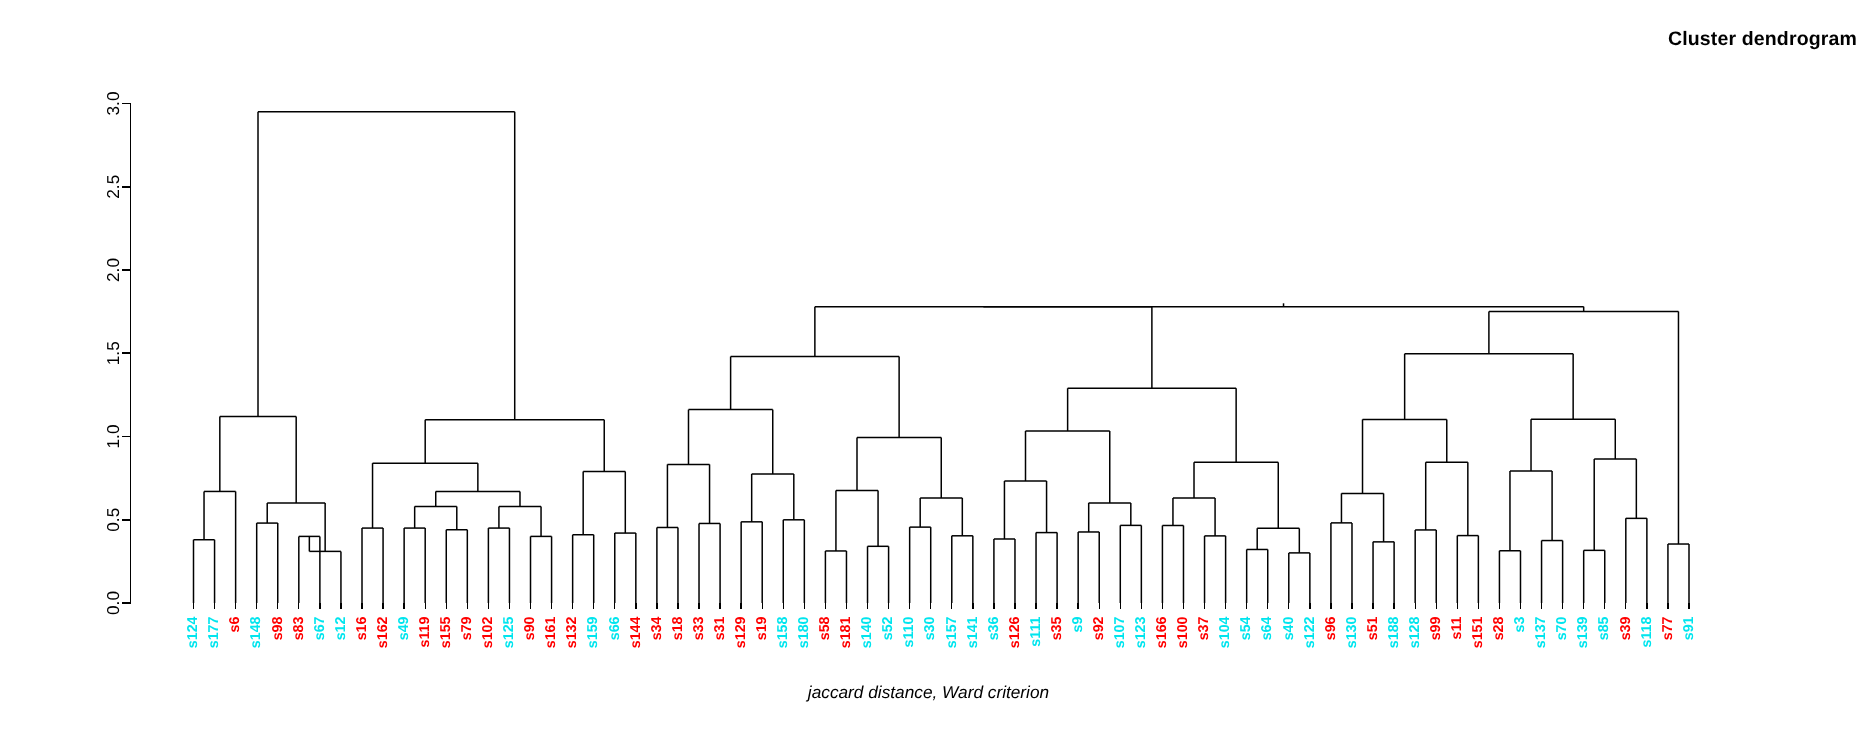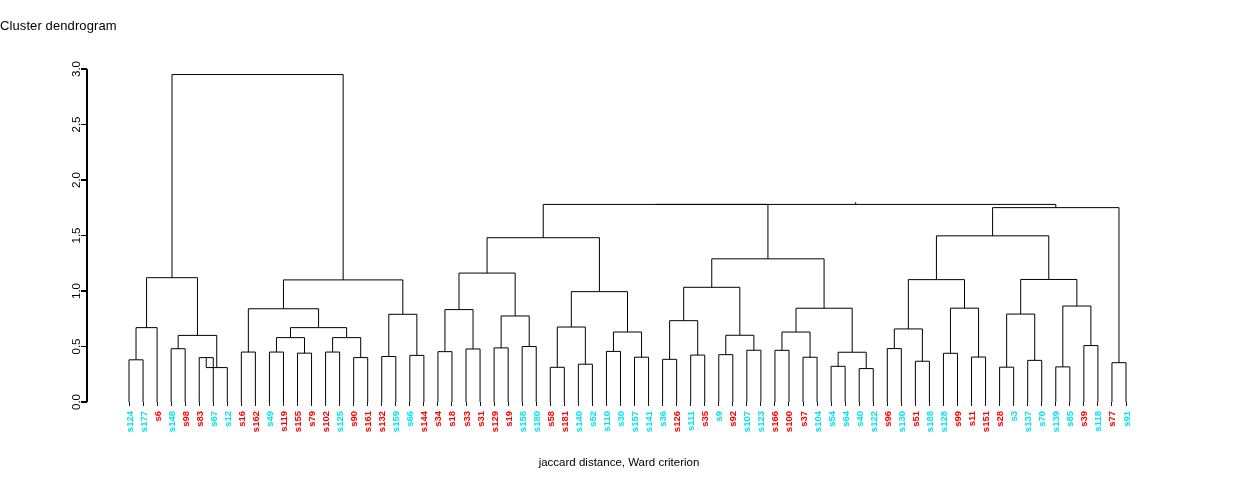--- a/index.html
+++ b/index.html
@@ -1,22 +1,22 @@
 <!DOCTYPE html>
 <html><head>
 <meta charset="utf-8">
 <style>
   html,body{margin:0;padding:0;background:#ffffff;}
   body{width:1238px;height:500px;overflow:hidden;
        font-family:"Liberation Sans","DejaVu Sans",sans-serif;color:#000;}
   #root{position:relative;width:1238px;height:500px;}
-  #title{position:absolute;left:0;top:18px;width:1238px;text-align:left;
-         font-size:13px;font-weight:normal;letter-spacing:.1px;}
+  #title{position:absolute;left:0;top:18px;width:1238px;text-align:right;
+         font-size:13px;font-weight:bold;letter-spacing:.1px;}
   #xlabel{position:absolute;left:0;top:456px;width:1238px;text-align:center;
-          font-size:11.5px;}
+          font-size:11.5px;font-style:italic;}
   #plot{position:absolute;left:0;top:0;width:1238px;height:500px;}
   svg{display:block;}
   .axisline{stroke:#000;stroke-width:1.1;fill:none;shape-rendering:crispEdges;}
   .tick{stroke:#000;stroke-width:1.1;shape-rendering:crispEdges;}
   .ticklab{font-size:11.5px;fill:#000;font-family:"Liberation Sans","DejaVu Sans",sans-serif;}
   .branch{stroke:#000;stroke-width:1;fill:none;shape-rendering:geometricPrecision;}
   .leaflab{font-size:9.5px;font-family:"Liberation Sans","DejaVu Sans",sans-serif;
            font-weight:bold;}
   .leaftick{stroke:#000;stroke-width:.9;shape-rendering:crispEdges;}
 </style>

